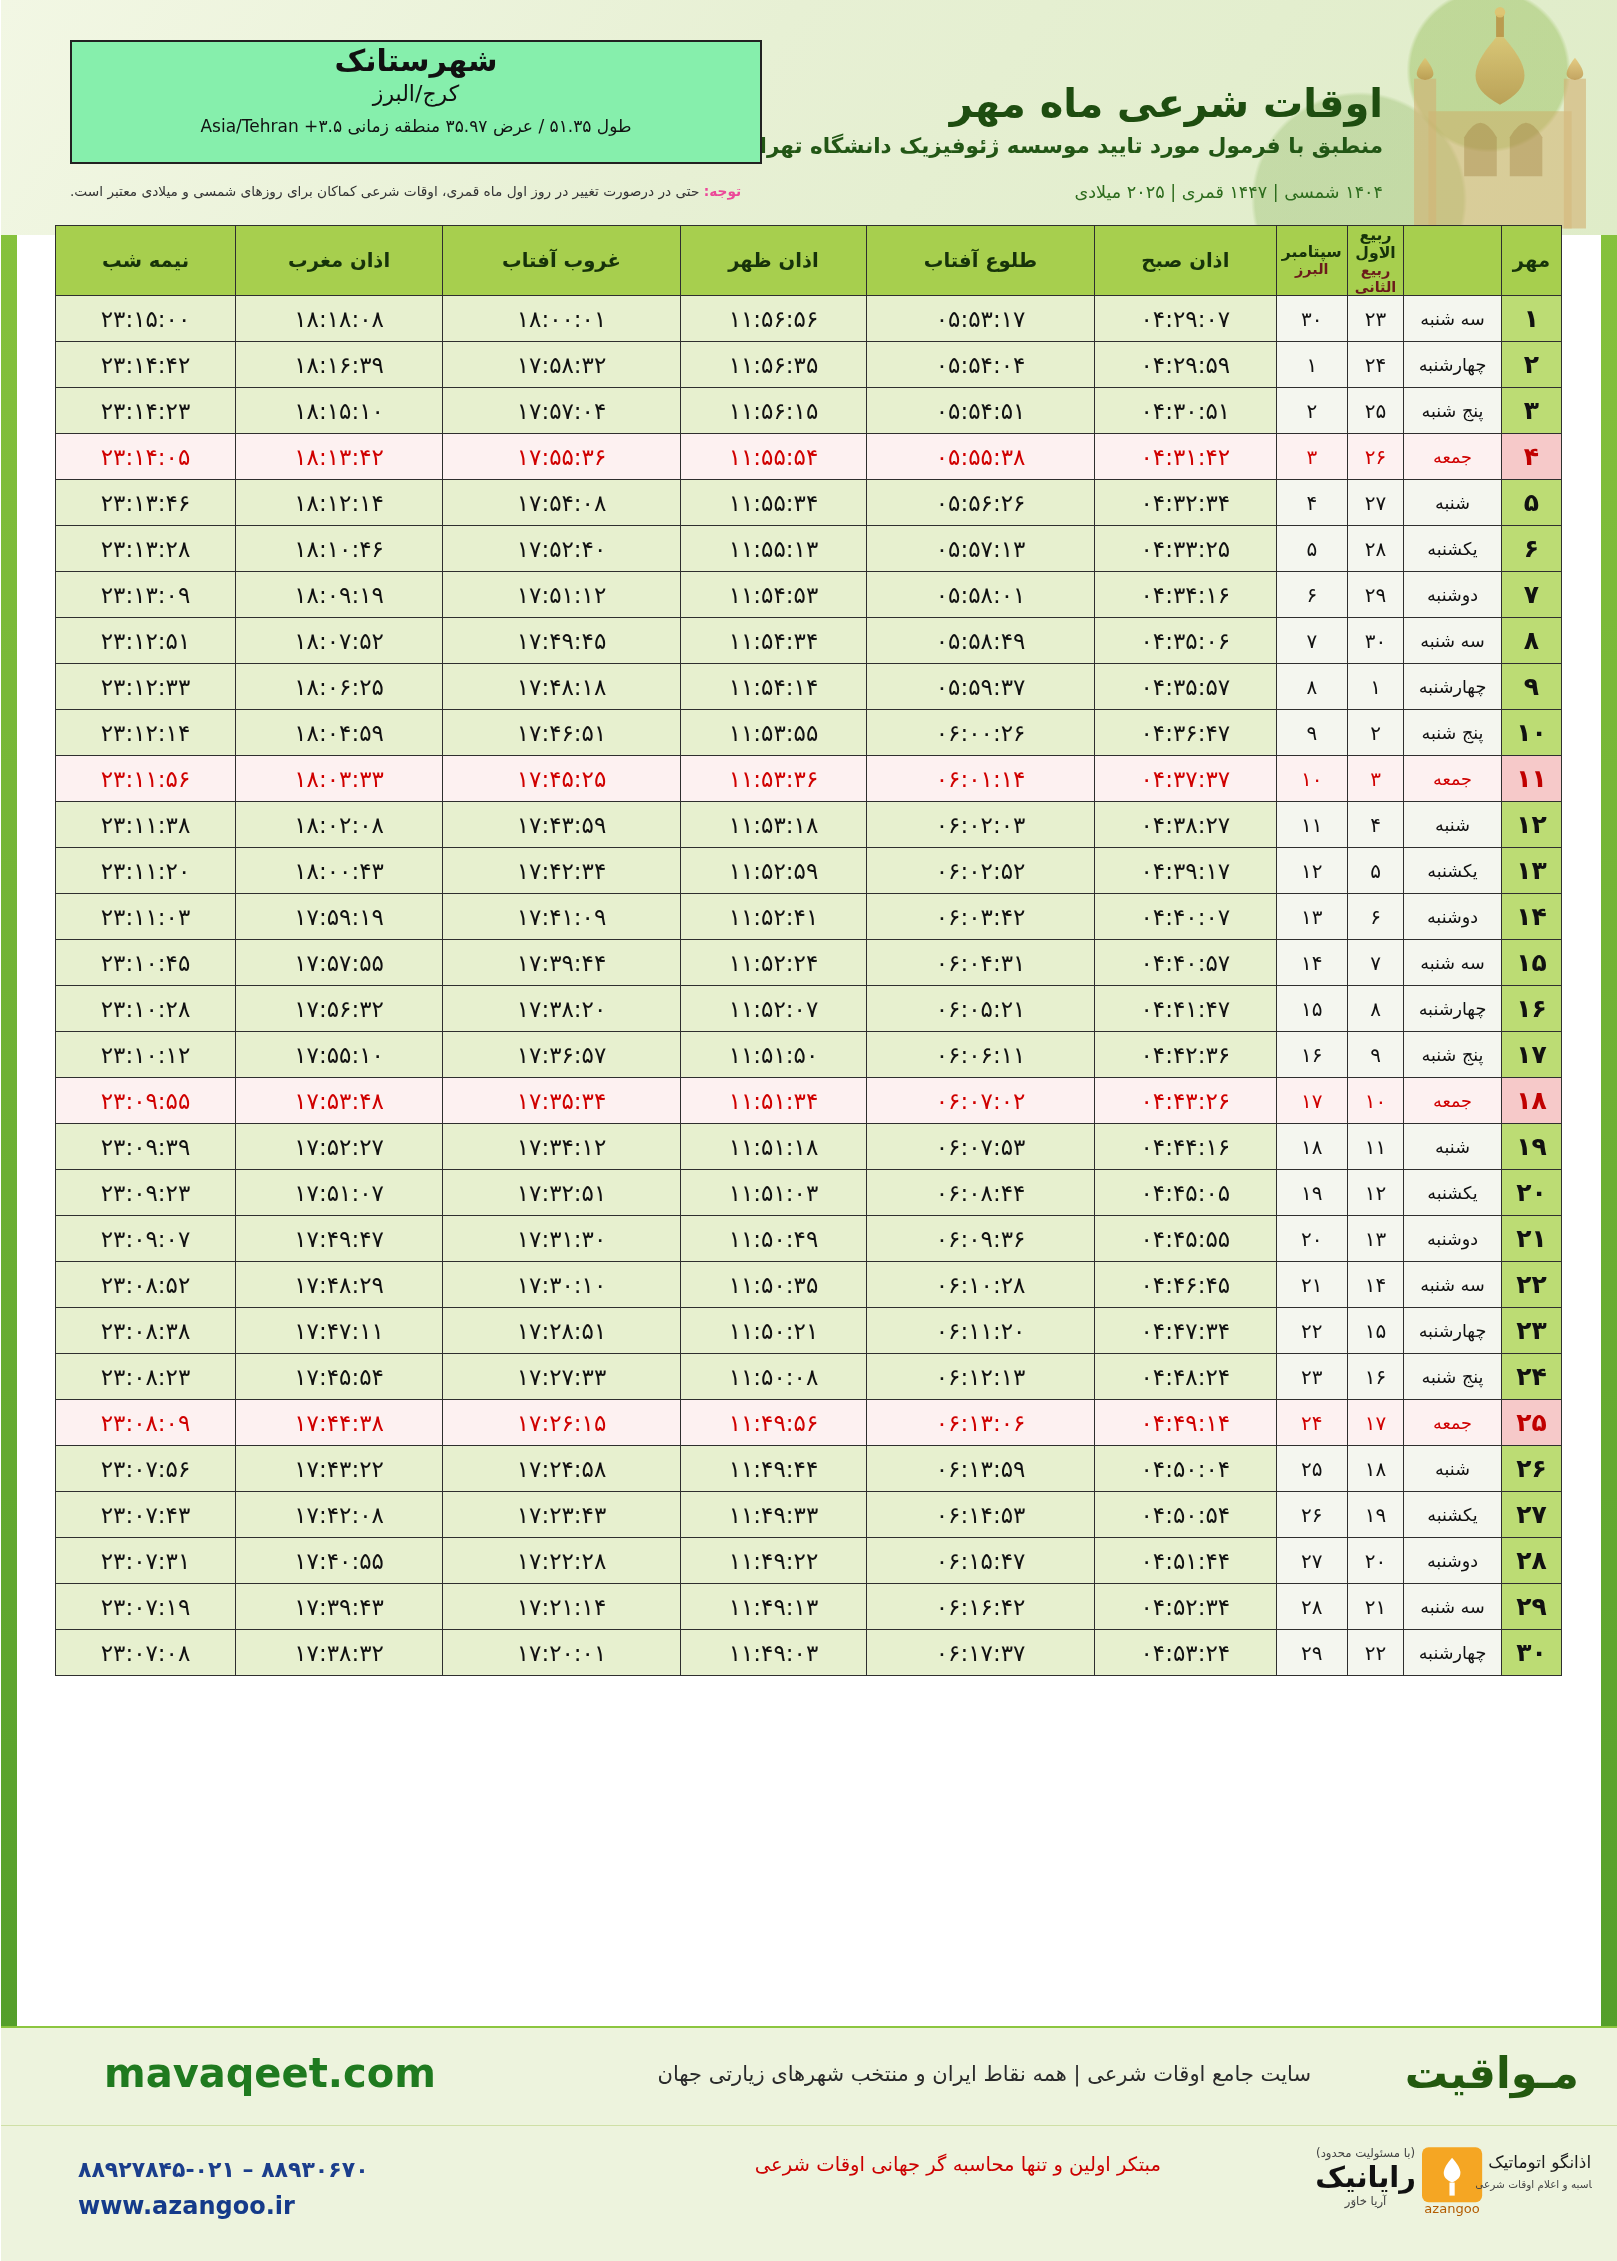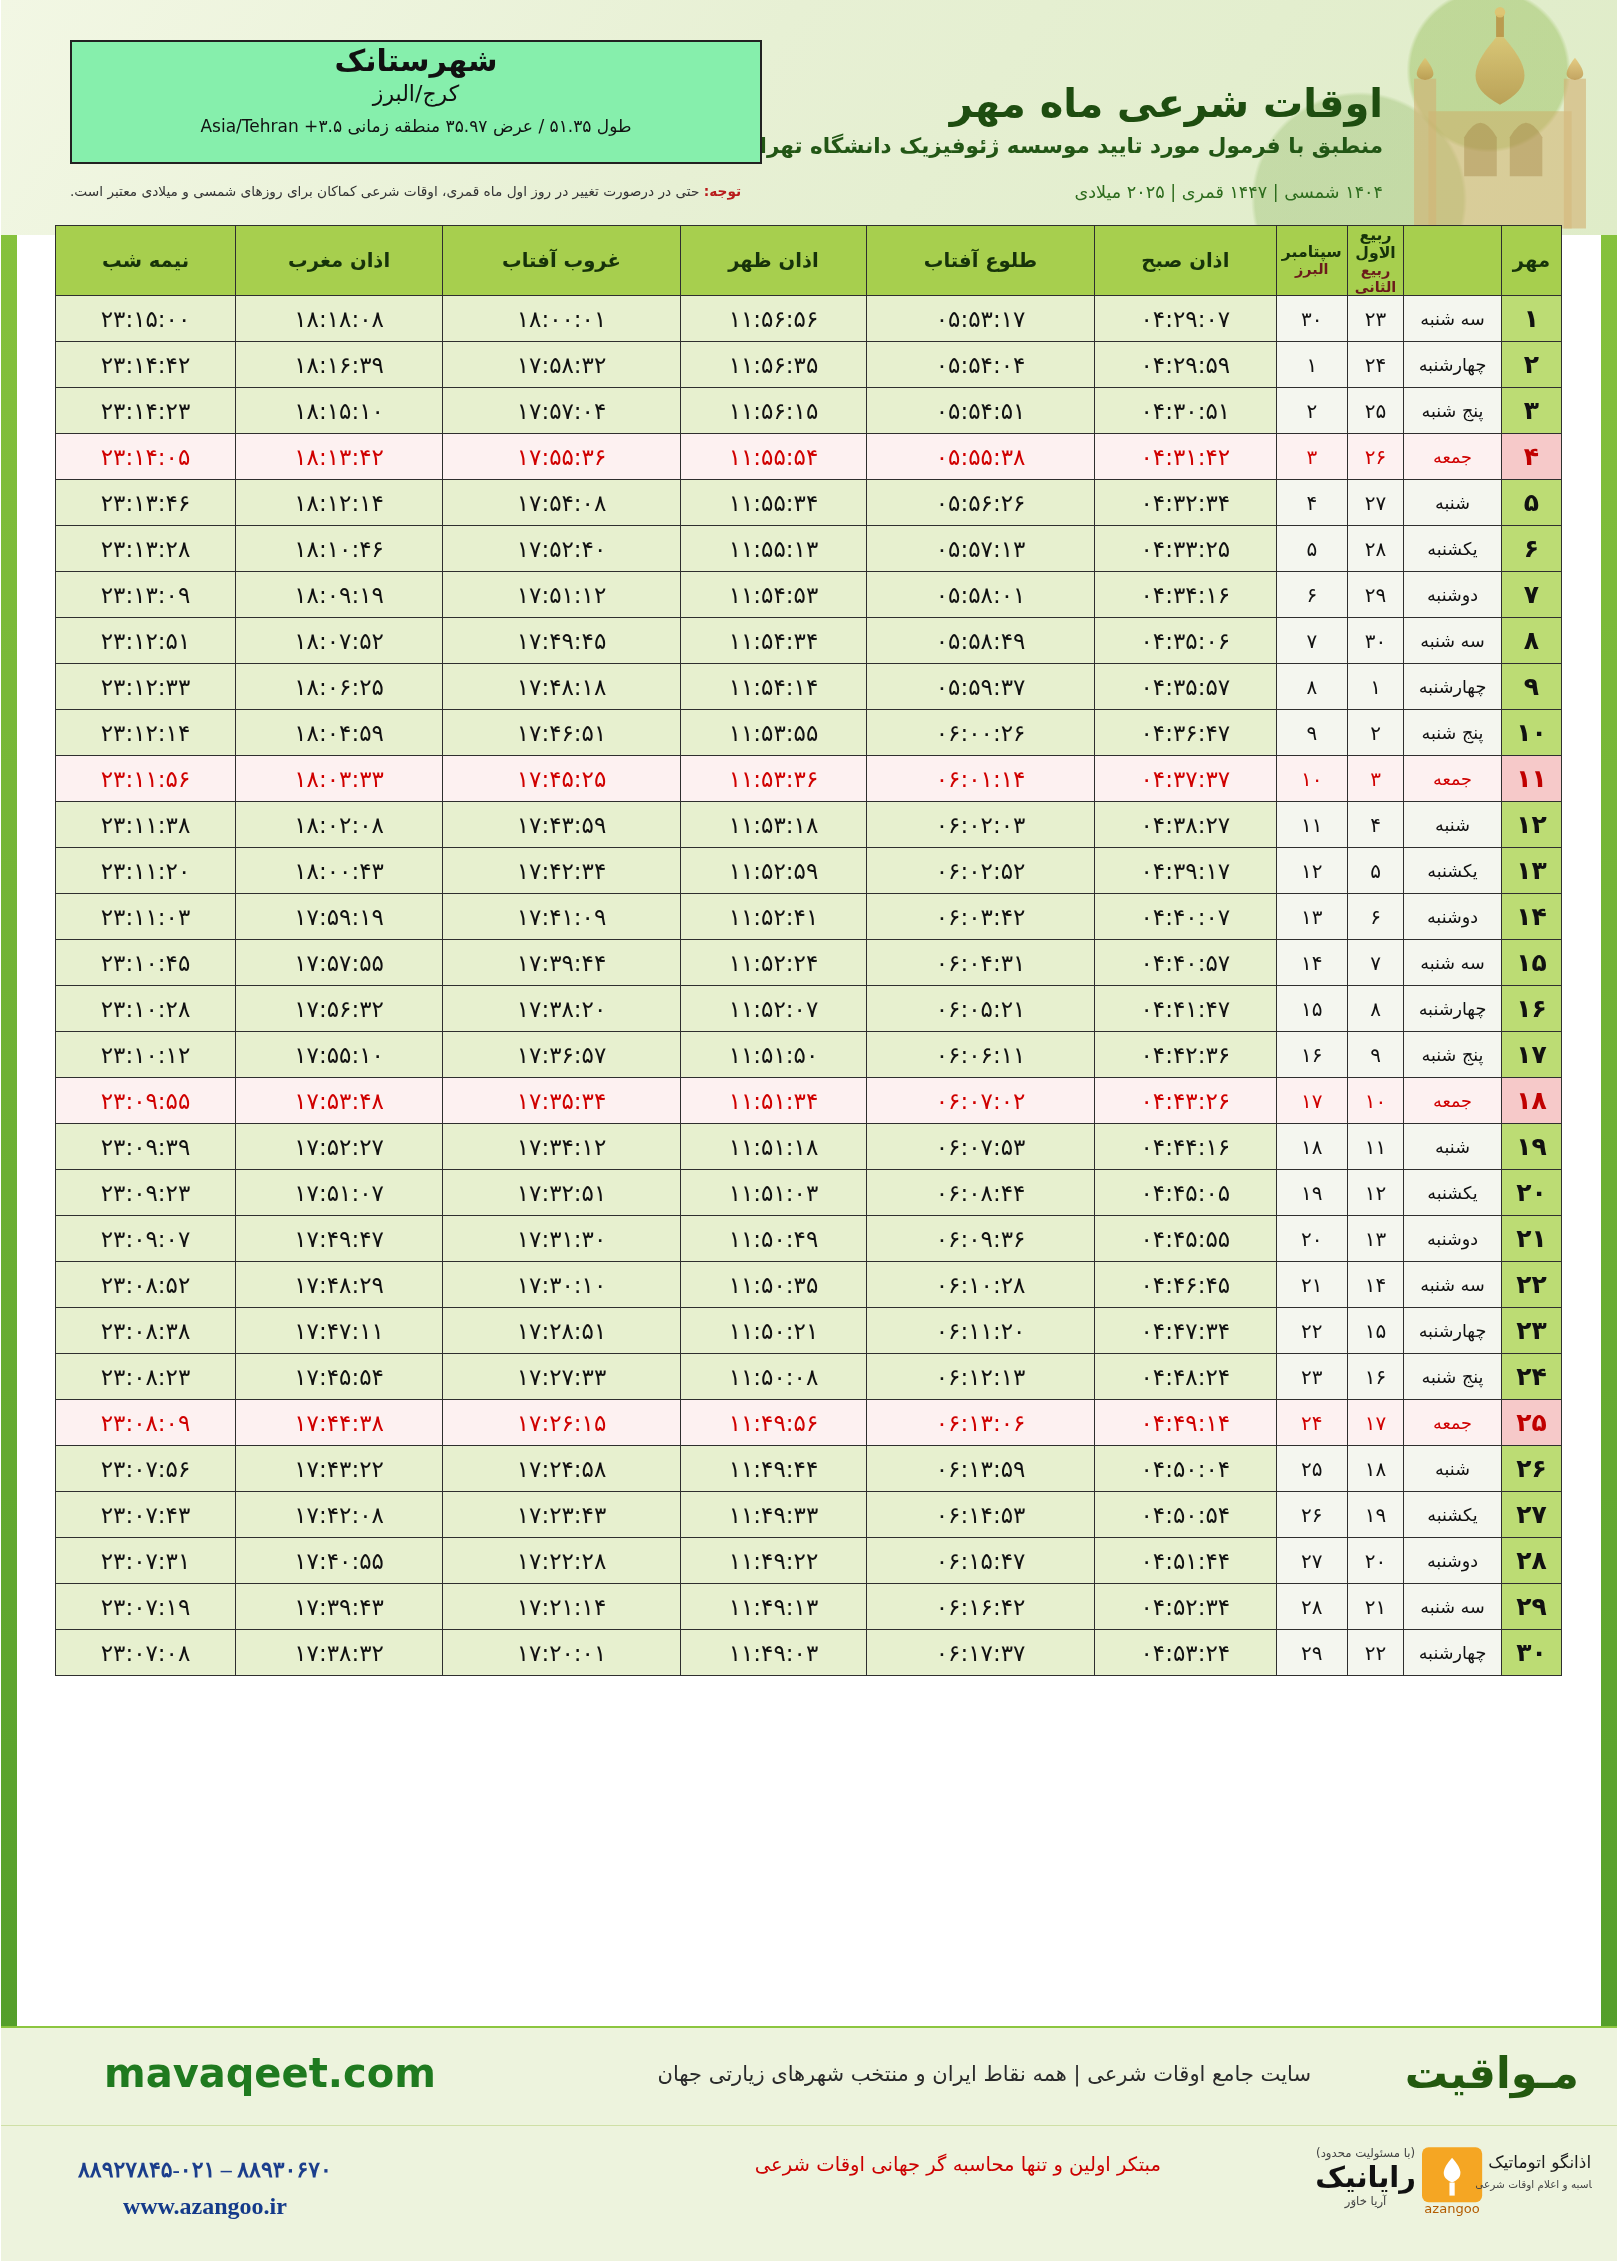--- a/index.html
+++ b/index.html
@@ -59,21 +59,21 @@
     border:2px solid #222; background:#86efac; text-align:center;
     padding-top:2px;
   }
   .city-name{ font-size:30px; font-weight:bold; color:#111; line-height:1.1;}
   .city-prov{ font-size:22px; color:#111; margin-top:3.9px;}
   .city-geo{ font-size:17px; color:#111; margin-top:10.4px;}
   .note{
     position:absolute; top:183px; left:70px; width:848px;
     font-size:13.7px; color:#333; text-align:left; direction:rtl;
   }
-  .note b{ color:#b91c1c; }
+  .note b{ color:#ec4899; }
   
   table.times{
     position:absolute;
     top:225px; right:56px;
     width:1507px;
     border-collapse:collapse;
     font-family:"DejaVu Sans","Liberation Sans",sans-serif;
   }
   table.times th{
     background:#a7cf4e;
@@ -138,24 +138,23 @@
   .rayaneek{
     position:absolute; right:202px; top:19.6px; text-align:center; color:#1a1a1a;
   }
   .rayaneek .big{ font-size:29px; font-weight:bold; color:#111;}
   .rayaneek .small{ font-size:11.7px; color:#444;}
   .promo{
     position:absolute; right:457px; top:22px; text-align:right;
     font-size:19.6px; color:#cc0000; line-height:1.7;
   }
   .contact{
-    position:absolute; left:78px; top:26px; text-align:center;
+    position:absolute; left:78px; top:26px; text-align:left;
     font-size:22px; color:#1b3e8c; font-weight:bold; line-height:1.6;
     direction:ltr;
-    font-family:Liberation Serif, serif;
   }
   .contact .web{ color:#143a8a; font-size:24px;}
 </style>
 </head>
 <body>
 
 <div class="edge-left"></div>
 <div class="edge-right"></div>
 <div class="top-band"></div>
 

